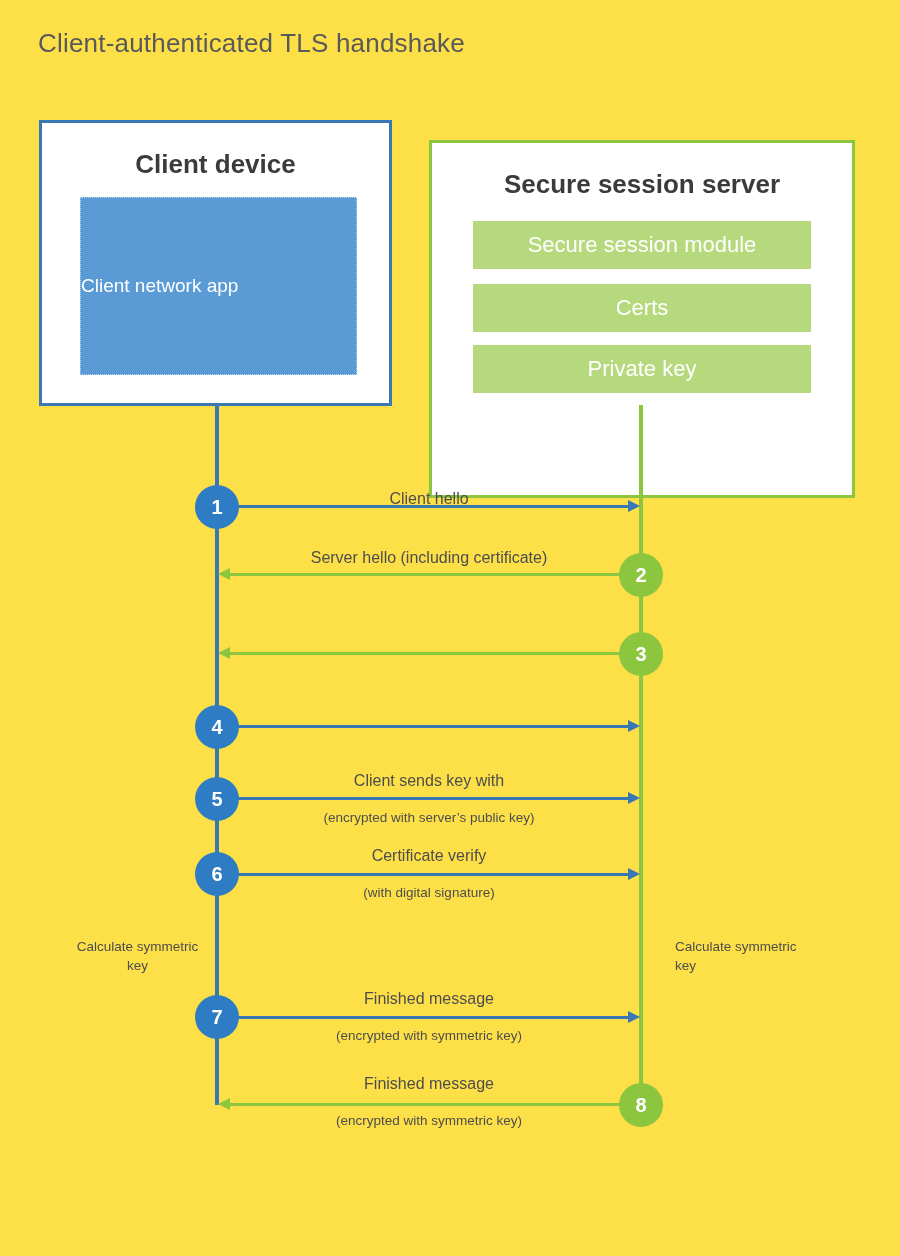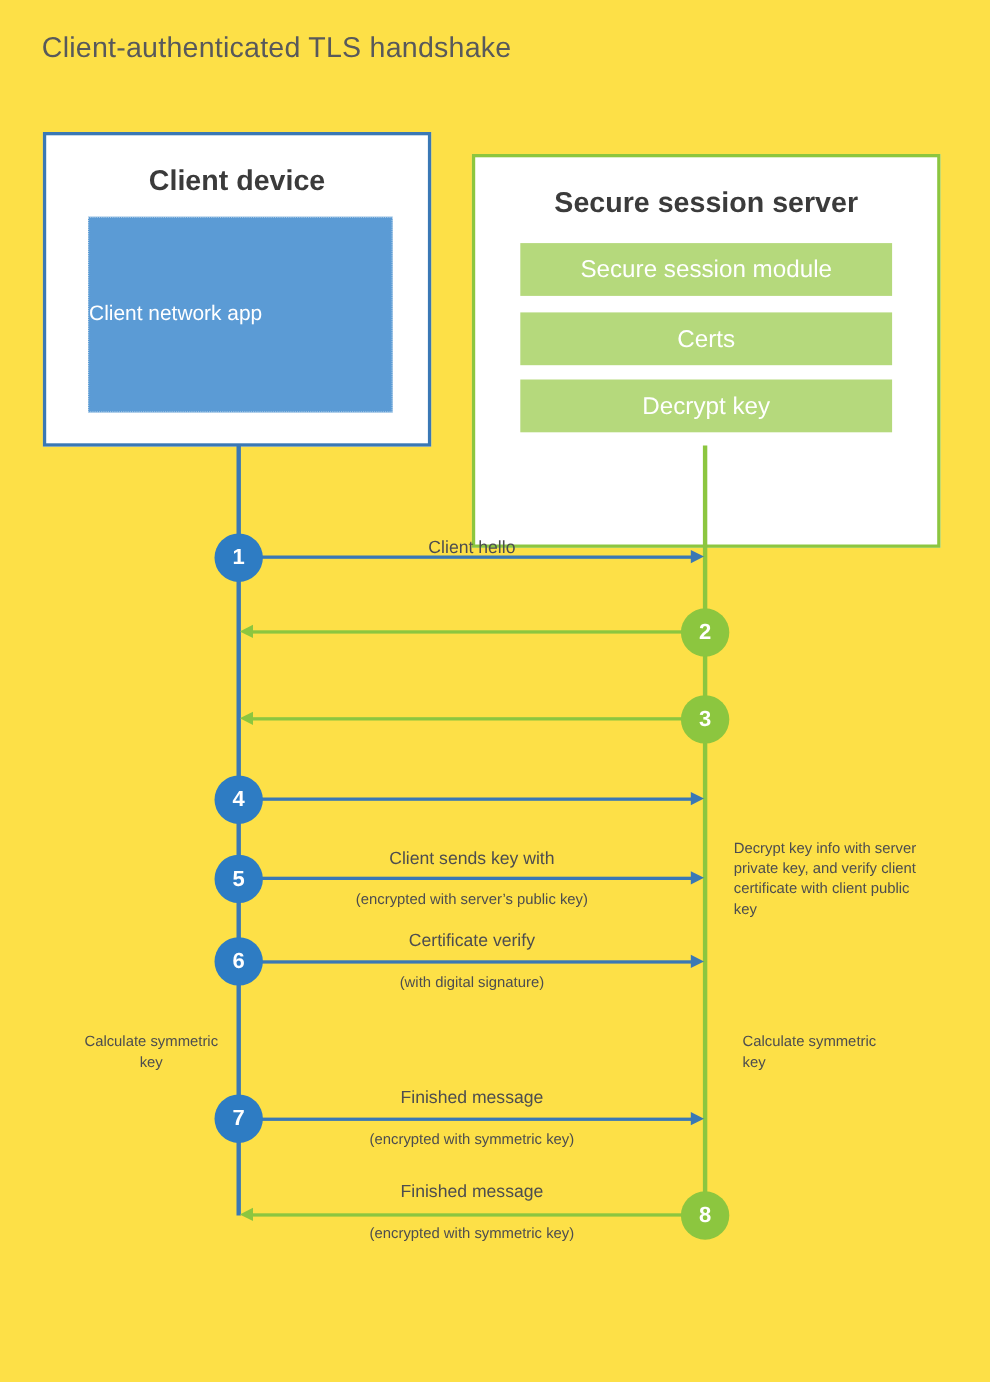--- a/index.html
+++ b/index.html
@@ -198,32 +198,33 @@
     <div class="party-title">Client device</div>
     <div id="client-app">
       <div class="app-label">Client network app</div>
     </div>
   </div>
 
   <div class="party-box" id="server-box">
     <div class="party-title">Secure session server</div>
     <div class="server-bar b0">Secure session module</div>
     <div class="server-bar b1">Certs</div>
-    <div class="server-bar b2">Decrypt key</div>
+    <div class="server-bar b2">Private key</div>
   </div>
 
   <div class="lifeline" id="client-lifeline"></div>
   <div class="lifeline" id="server-lifeline"></div>
 
   <div class="msg-label" style="left:217px; top:490px; width:424px;">Client hello</div>
   <div class="msg-arrow blue" style="left:217px; top:505px; width:412px;">
     <span class="head right"></span>
   </div>
   <div class="step-circle blue" style="left:195px; top:485px;">1</div>
 
+  <div class="msg-label" style="left:217px; top:549px; width:424px;">Server hello (including certificate)</div>
   <div class="msg-arrow green" style="left:229px; top:573px; width:412px;">
     <span class="head left"></span>
   </div>
   <div class="step-circle green" style="left:619px; top:553px;">2</div>
 
   <div class="msg-arrow green" style="left:229px; top:652px; width:412px;">
     <span class="head left"></span>
   </div>
   <div class="step-circle green" style="left:619px; top:632px;">3</div>
 
@@ -253,19 +254,18 @@
   <div class="msg-sub" style="left:217px; top:1028px; width:424px;">(encrypted with symmetric key)</div>
   <div class="step-circle blue" style="left:195px; top:995px;">7</div>
 
   <div class="msg-label" style="left:217px; top:1075px; width:424px;">Finished message</div>
   <div class="msg-arrow green" style="left:229px; top:1103px; width:412px;">
     <span class="head left"></span>
   </div>
   <div class="msg-sub" style="left:217px; top:1113px; width:424px;">(encrypted with symmetric key)</div>
   <div class="step-circle green" style="left:619px; top:1083px;">8</div>
 
-  <div class="side-note right-note" style="left:667px; top:762px; width:175px;">Decrypt key info with server private key, and verify client certificate with client public key</div>
 
   <div class="side-note left-note" style="left:75px; top:938px; width:125px;">Calculate symmetric key</div>
 
   <div class="side-note right-note" style="left:675px; top:938px; width:130px;">Calculate symmetric key</div>
 
 </div>
 
 </body></html>

